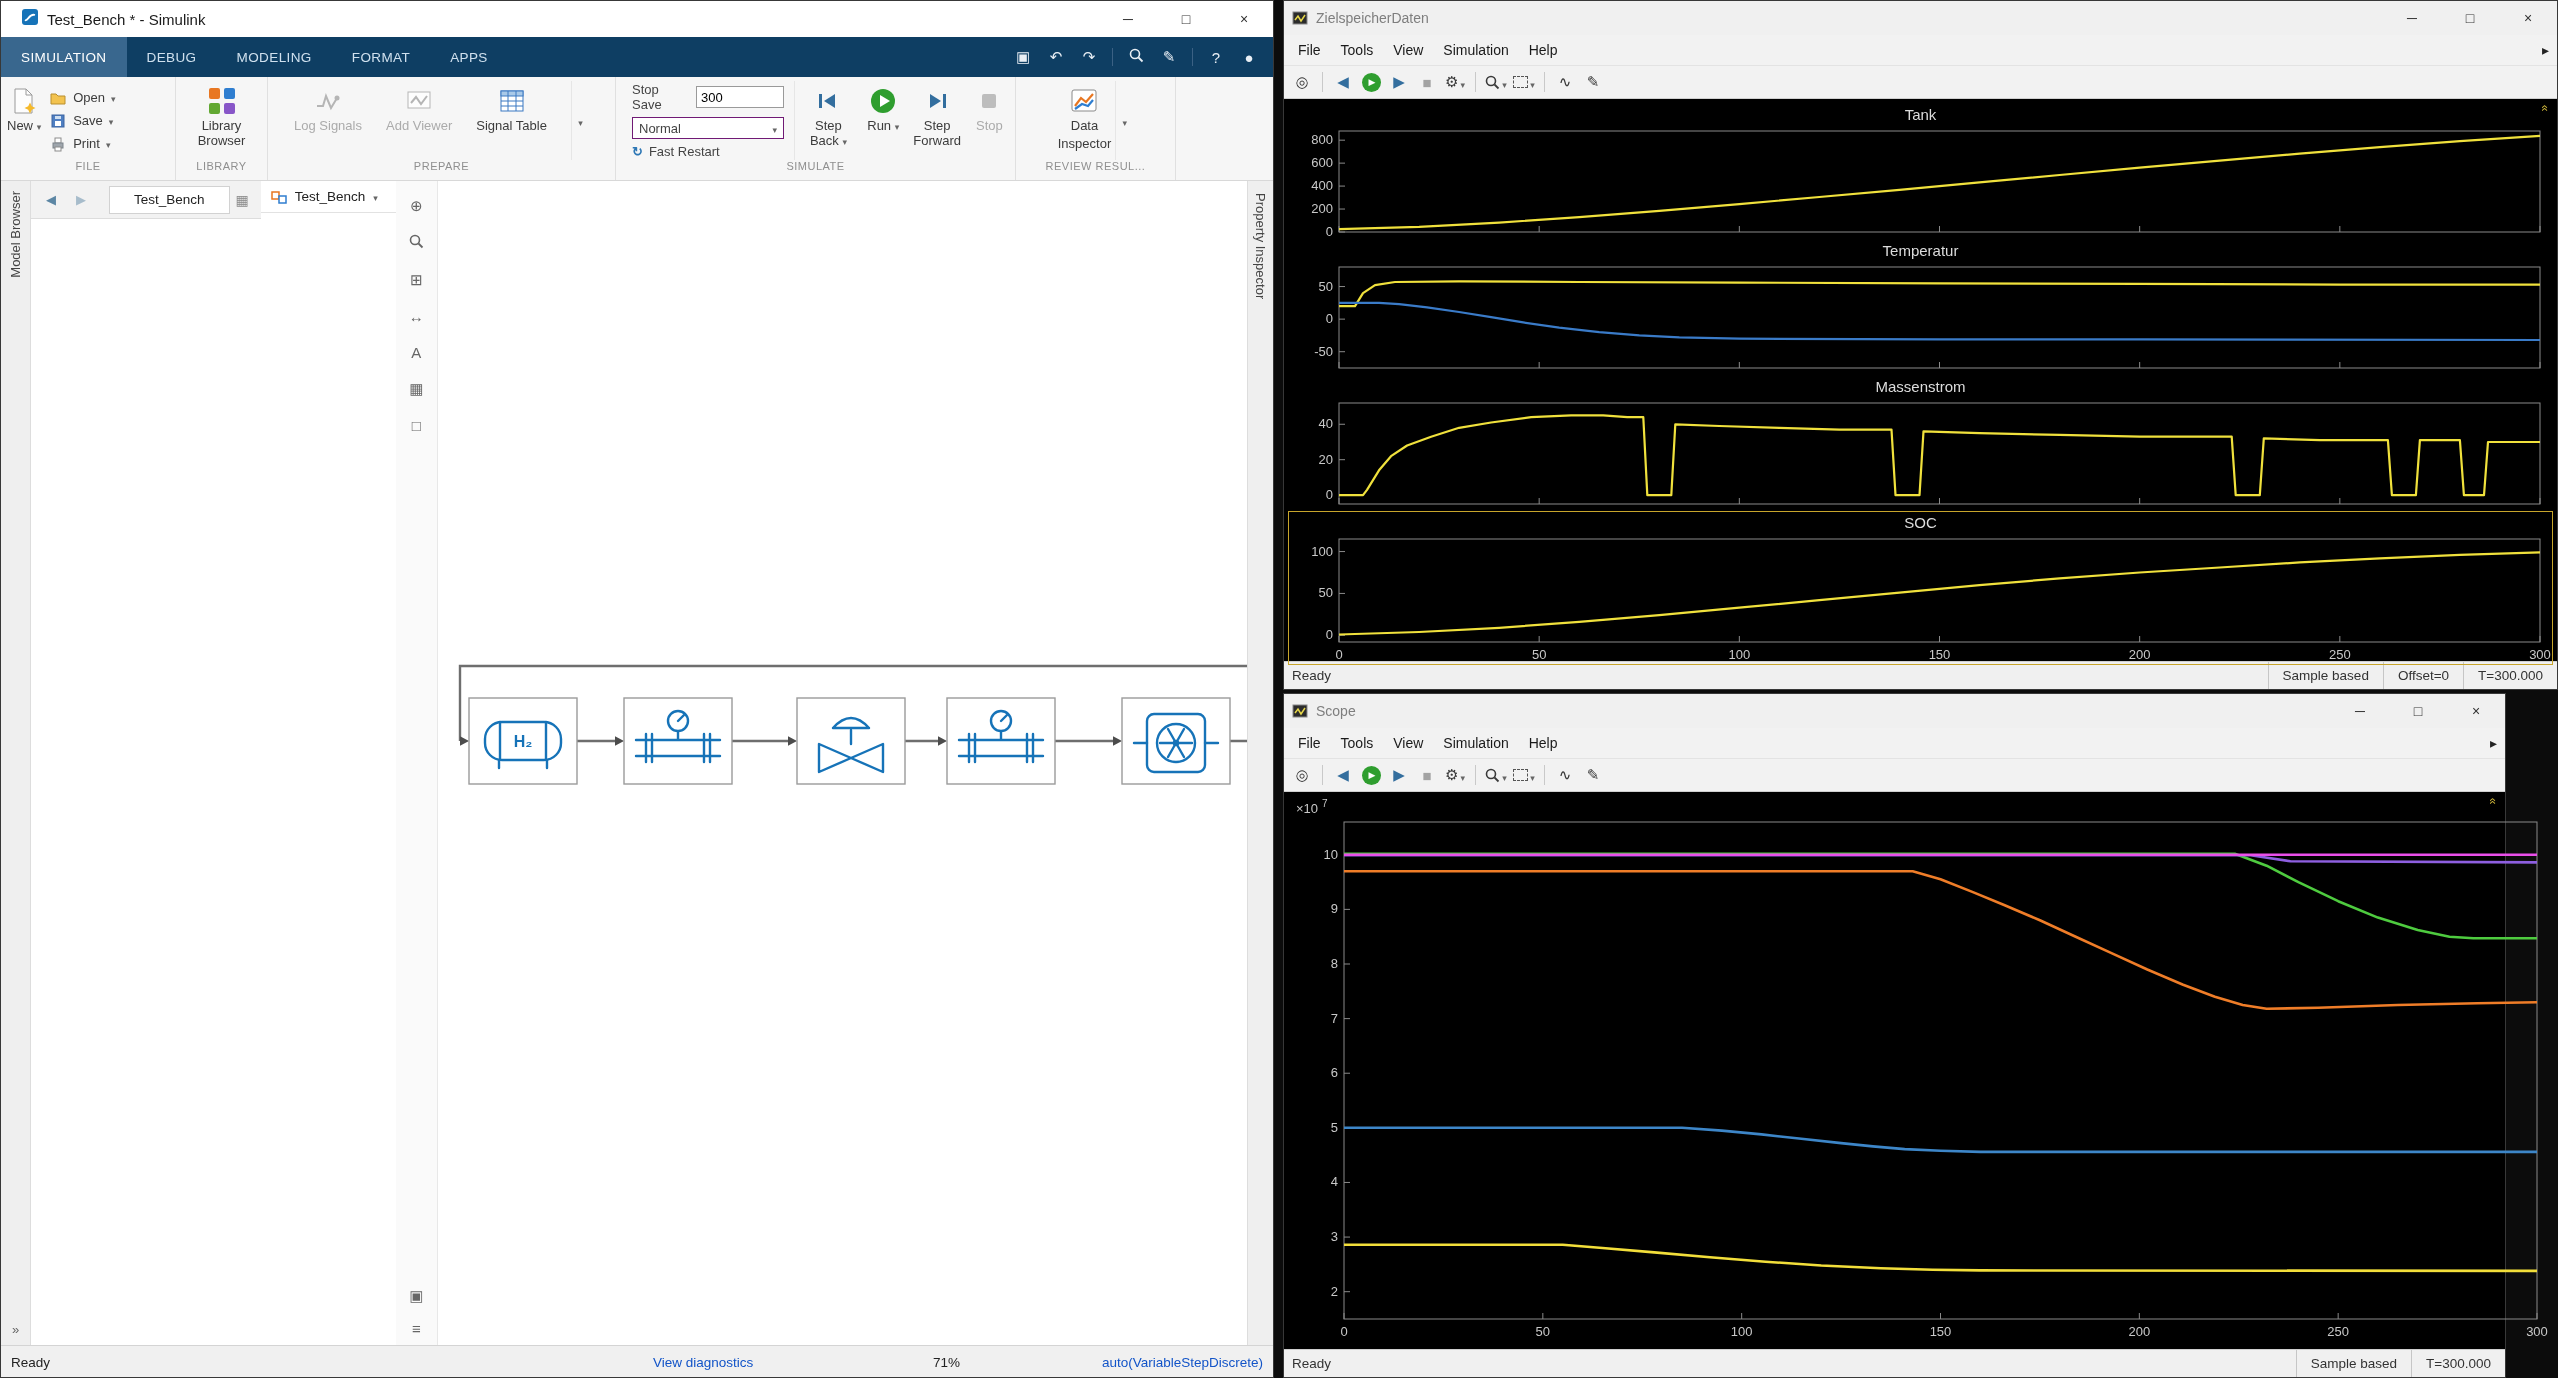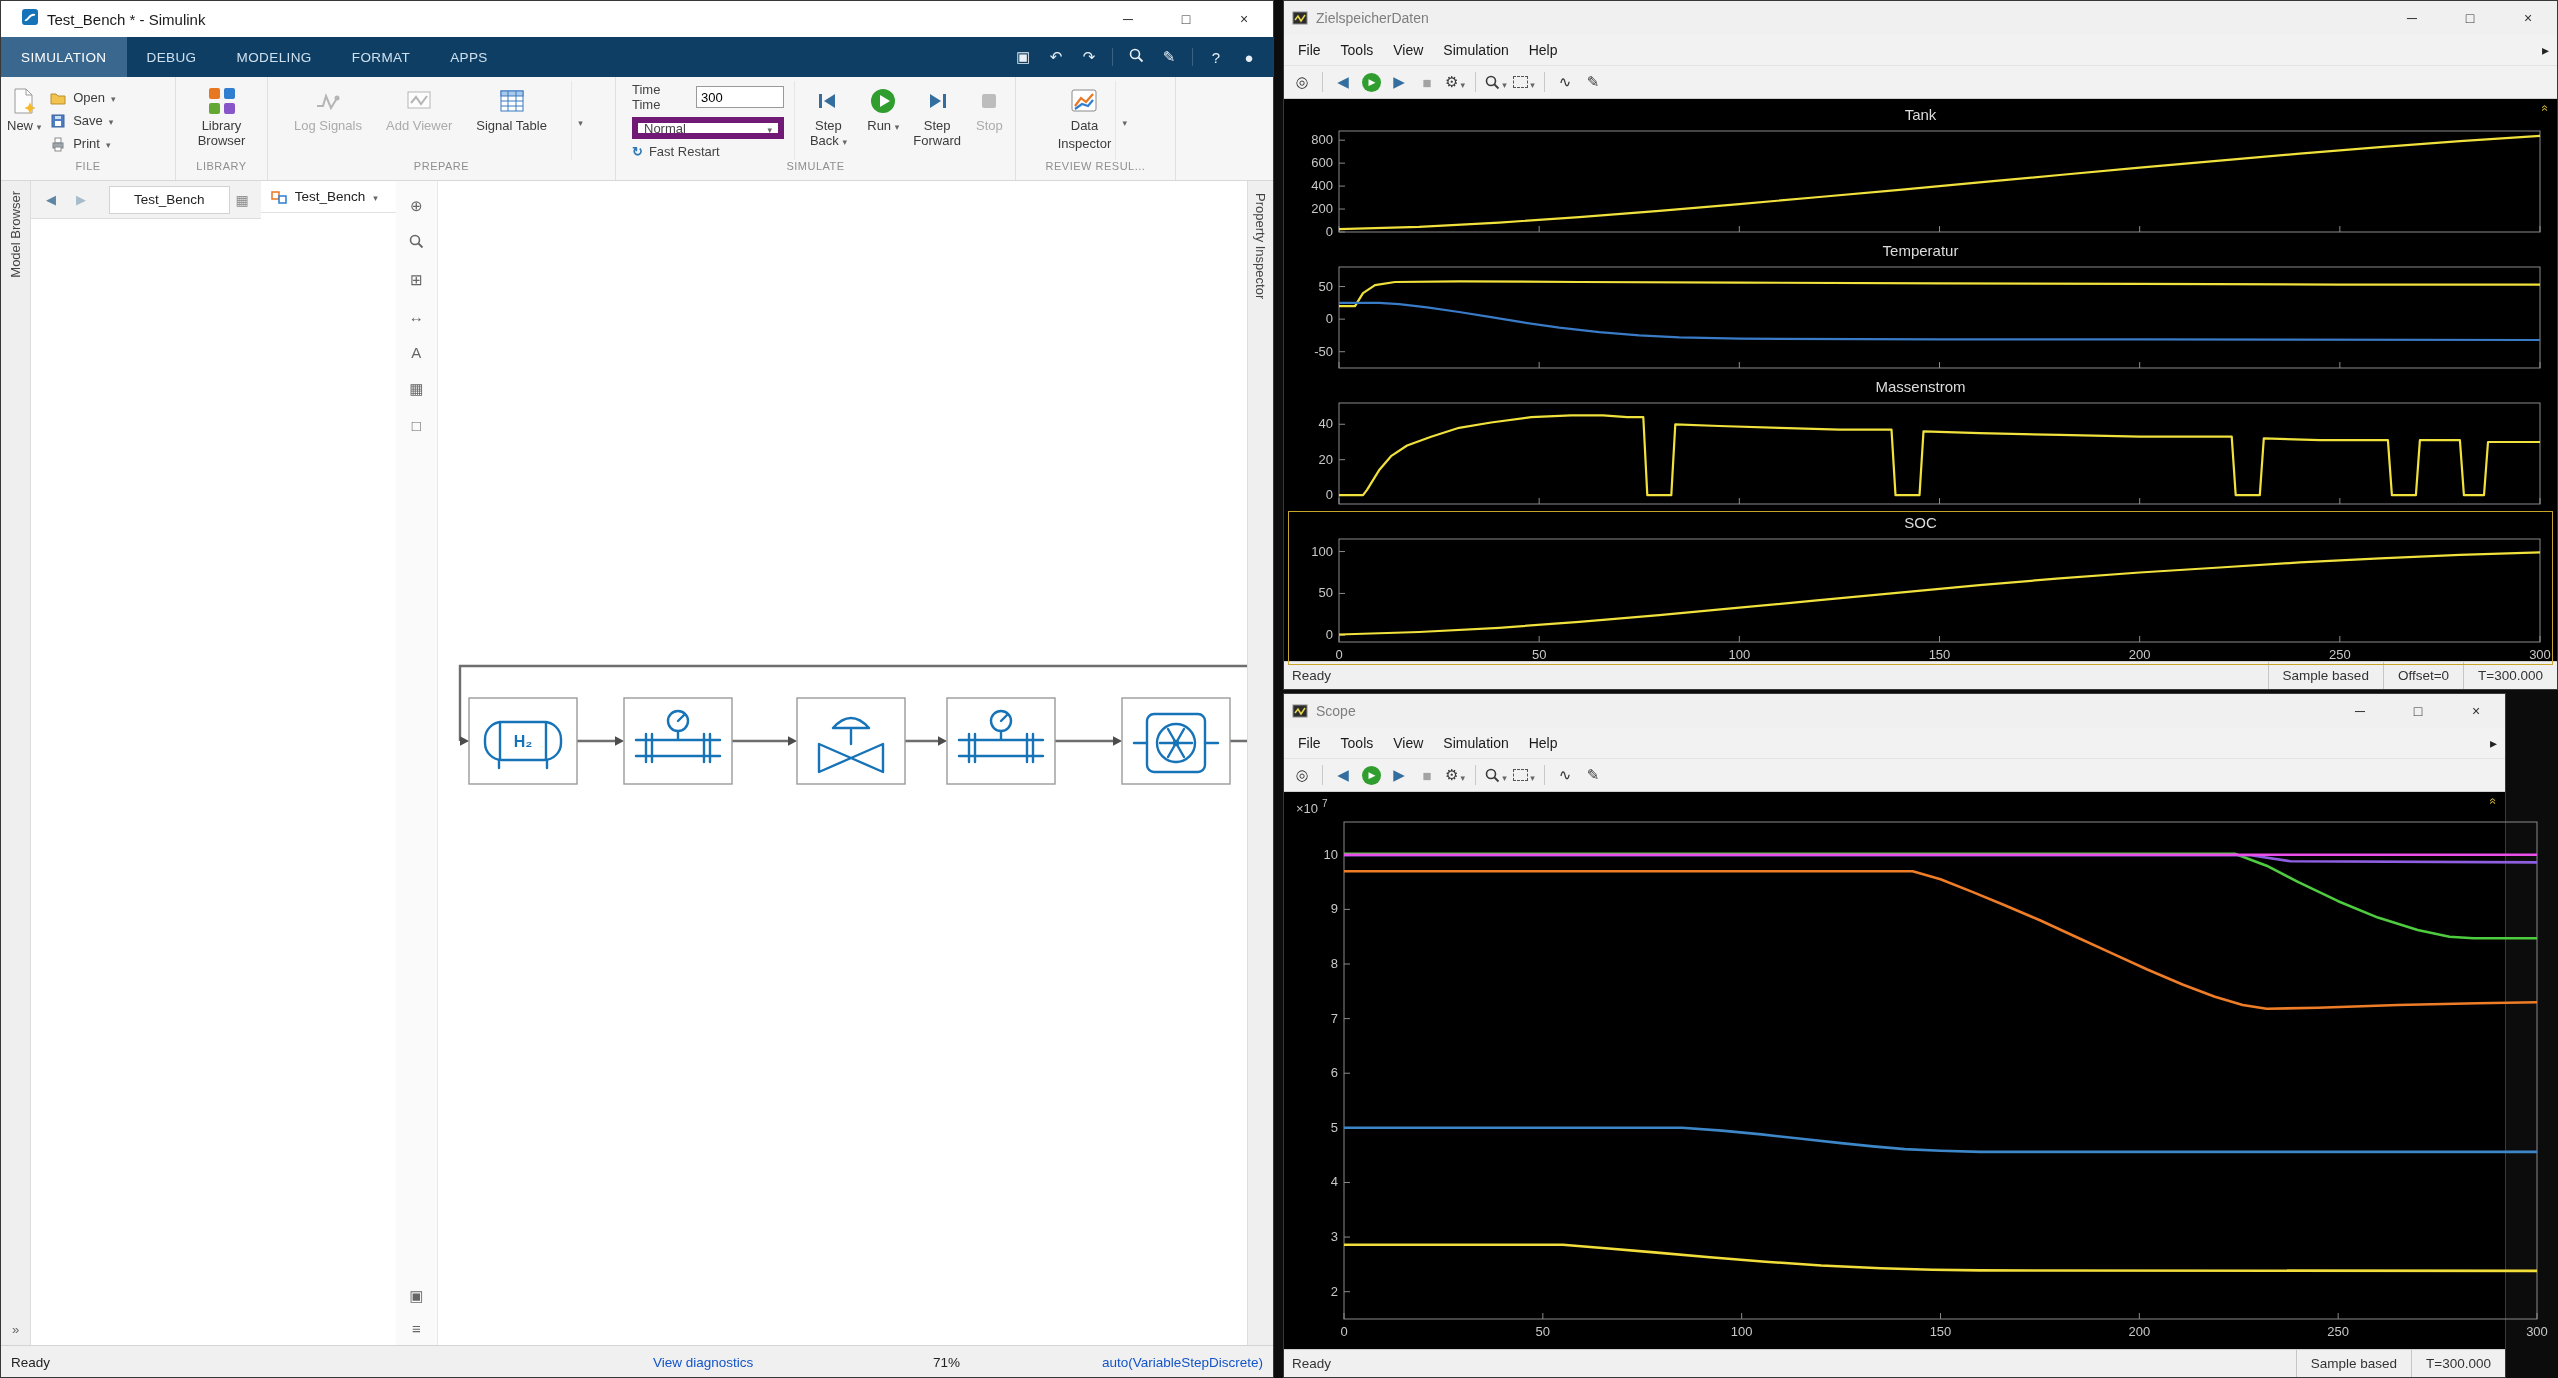--- a/index.html
+++ b/index.html
@@ -44,21 +44,21 @@
   .ts-content { flex:1; display:flex; align-items:stretch; padding:4px 6px 0; gap:4px; }
   .ts-label { height:20px; text-align:center; font-size:11px; color:#8f8f8f; letter-spacing:.5px; }
   .bigbtn { display:flex; flex-direction:column; align-items:center; padding-top:5px; gap:3px; font-size:13px; color:#3c3c3c; text-align:center; line-height:1.15; }
   .bigbtn.dis { color:#ababab; }
   .stack { display:flex; flex-direction:column; justify-content:center; gap:3px; }
   .smallbtn { display:flex; align-items:center; gap:6px; font-size:13px; color:#3c3c3c; padding:1px 4px; }
   .gallery-col { width:18px; display:flex; align-items:center; justify-content:center; border-left:1px solid #e6e6e6; }
   .param-col { display:flex; flex-direction:column; gap:5px; justify-content:center; padding:0 10px; border-right:1px solid #e6e6e6; }
   .prow { display:flex; align-items:center; gap:6px; font-size:13px; color:#444; }
   .stoptime { width:88px; height:22px; border:1px solid #9a9a9a; font-size:13px; padding:0 4px; font-family:inherit; background:#fff; }
-  .modesel { width:152px; height:22px; border:6px solid #701a75; background:#fff; display:flex; align-items:center; padding:0 6px; justify-content:space-between; font-size:13px; }
+  .modesel { width:152px; height:22px; border:1px solid #701a75; background:#fff; display:flex; align-items:center; padding:0 6px; justify-content:space-between; font-size:13px; }
 
   .body-row { flex:1; display:flex; min-height:0; }
   .mb-strip { width:30px; background:#efefef; border-right:1px solid #ddd; display:flex; flex-direction:column; align-items:center; padding:10px 0 8px; flex:none; }
   .vtext-up { writing-mode:vertical-rl; transform:rotate(180deg); font-size:13px; color:#444; }
   .mb-expand { margin-top:auto; color:#666; font-size:13px; }
   .center-col { flex:1; display:flex; min-width:0; }
   .docbar { height:38px; background:#f2f2f2; border-bottom:1px solid #ddd; display:flex; align-items:center; padding:0 8px; gap:6px; flex:none; }
   .navarrow { width:24px; height:24px; display:flex; align-items:center; justify-content:center; color:#5c86a4; font-size:13px; }
   .navarrow.dim { color:#a7bccb; }
   .doc-tab { margin-left:10px; height:28px; background:#fff; border:1px solid #d2d2d2; display:flex; align-items:center; padding:0 24px; font-size:13.5px; color:#222; }
@@ -240,21 +240,21 @@
             <span class="caret"></span>
           </div>
       </div>
       <div class="ts-label">PREPARE</div>
     </div>
 
     <div class="ts-sec" style="width:400px">
       <div class="ts-content">
         <div class="param-col">
           <div class="prow">
-            <span>Time Time</span>
+            <span>Stop Save</span>
             <input class="stoptime" value="300" style="">
           </div>
           <div class="prow">
             <span class="modesel">
               <span>Normal</span>
                 <span class="caret"></span>
             </span>
           </div>
           <div class="prow">
             <span class="i-fr"></span>

